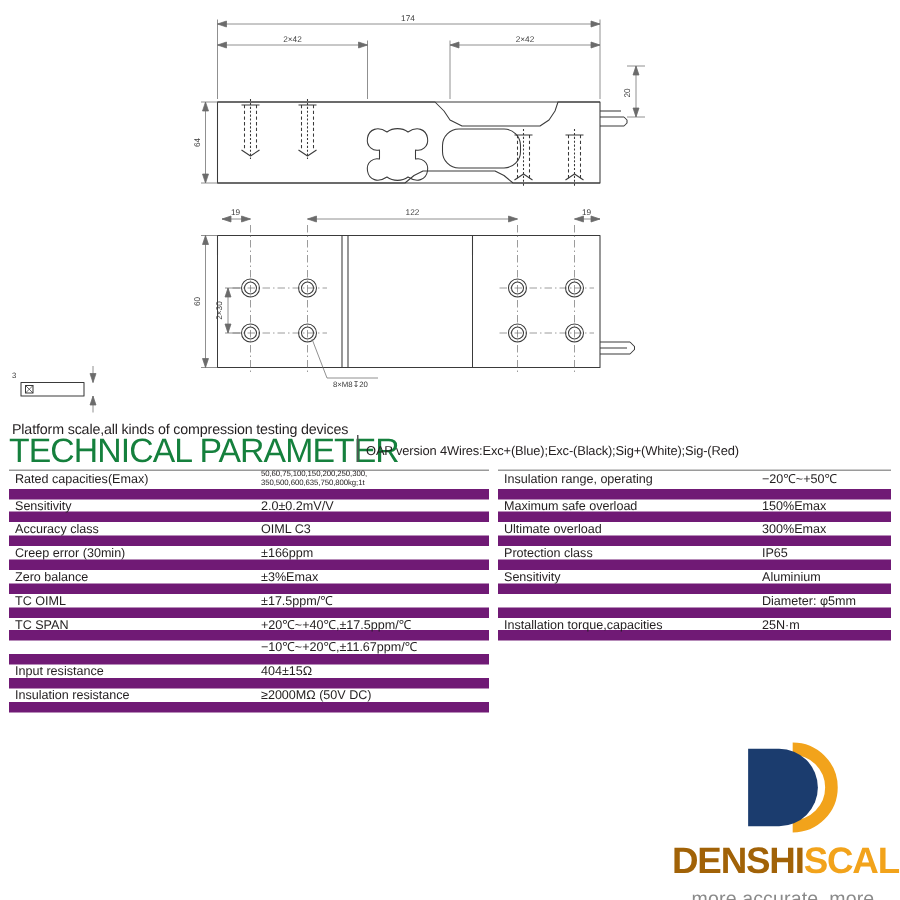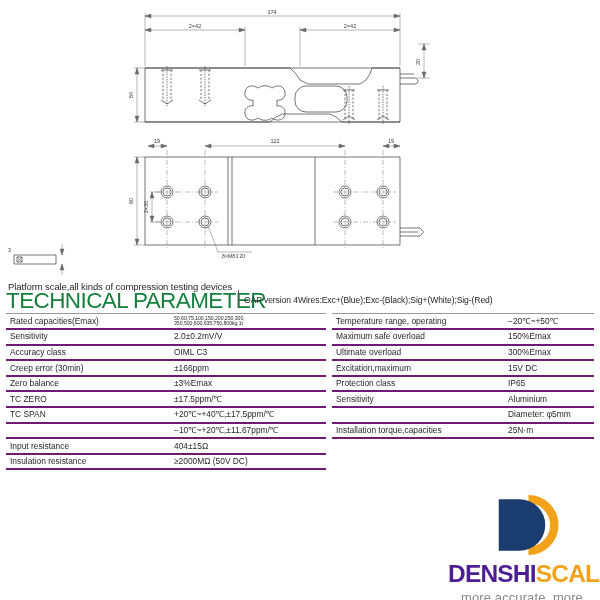--- a/index.html
+++ b/index.html
@@ -68,21 +68,21 @@
     border-collapse: collapse;
     font-size: 8.4px;
   }
   #spec-table-left { left: 6px; width: 320px; }
   #spec-table-right { left: 332px; width: 262px; }
 
   .spec-table tr { height: 15.6px; }
   .spec-table td {
     padding: 0 0 0 4px;
     border-top: 1px solid #d2d2d2;
-    border-bottom: 2px solid #701a75;
+    border-bottom: 7px solid #701a75;
     vertical-align: middle;
     line-height: 1.05;
   }
   .spec-table tr:first-child td { border-top: 1px solid #9a9a9a; }
   .spec-table .label-cell { white-space: nowrap; }
   #spec-table-left .label-cell { width: 160px; }
   #spec-table-right .label-cell { width: 168px; }
   .spec-table .value-cell { white-space: nowrap; }
 
   
@@ -101,21 +101,21 @@
     text-align: center;
   }
   #logo-mark { height: 62px; }
   #logo-wordmark {
     margin-top: 2px;
     font-size: 24.5px;
     font-weight: bold;
     letter-spacing: -0.8px;
     line-height: 1;
   }
-  .word-denshi { color: #4c1d95; }
+  .word-denshi { color: #a16207; }
   .word-scale { color: #f2a31b; }
   #logo-tagline {
     margin-top: 3px;
     font-size: 13px;
     color: #8a8a8a;
     letter-spacing: 0.1px;
   }
 </style>
 </head>
 <body>
@@ -328,21 +328,21 @@
       </tr>
       <tr>
         <td class="label-cell">Creep error  (30min)</td>
         <td class="value-cell">±166ppm</td>
       </tr>
       <tr>
         <td class="label-cell">Zero balance</td>
         <td class="value-cell">±3%Emax</td>
       </tr>
       <tr>
-        <td class="label-cell">TC ZERO</td>
+        <td class="label-cell">TC OIML</td>
         <td class="value-cell">±17.5ppm/℃</td>
       </tr>
       <tr>
         <td class="label-cell">TC SPAN</td>
         <td class="value-cell">+20℃~+40℃,±17.5ppm/℃</td>
       </tr>
       <tr>
         <td class="label-cell"></td>
         <td class="value-cell">−10℃~+20℃,±11.67ppm/℃</td>
       </tr>
@@ -353,34 +353,30 @@
       <tr>
         <td class="label-cell">Insulation resistance</td>
         <td class="value-cell">≥2000MΩ (50V DC)</td>
       </tr>
     </tbody>
 </table>
 
 <table class="spec-table" id="spec-table-right">
   <tbody>
       <tr>
-        <td class="label-cell">Temperature range, operating</td>
+        <td class="label-cell">Insulation range, operating</td>
         <td class="value-cell">−20℃~+50℃</td>
       </tr>
       <tr>
         <td class="label-cell">Maximum safe overload</td>
         <td class="value-cell">150%Emax</td>
       </tr>
       <tr>
         <td class="label-cell">Ultimate overload</td>
         <td class="value-cell">300%Emax</td>
-      </tr>
-      <tr>
-        <td class="label-cell">Excitation,maximum</td>
-        <td class="value-cell">15V DC</td>
       </tr>
       <tr>
         <td class="label-cell">Protection class</td>
         <td class="value-cell">IP65</td>
       </tr>
       <tr>
         <td class="label-cell">Sensitivity</td>
         <td class="value-cell">Aluminium</td>
       </tr>
       <tr>

